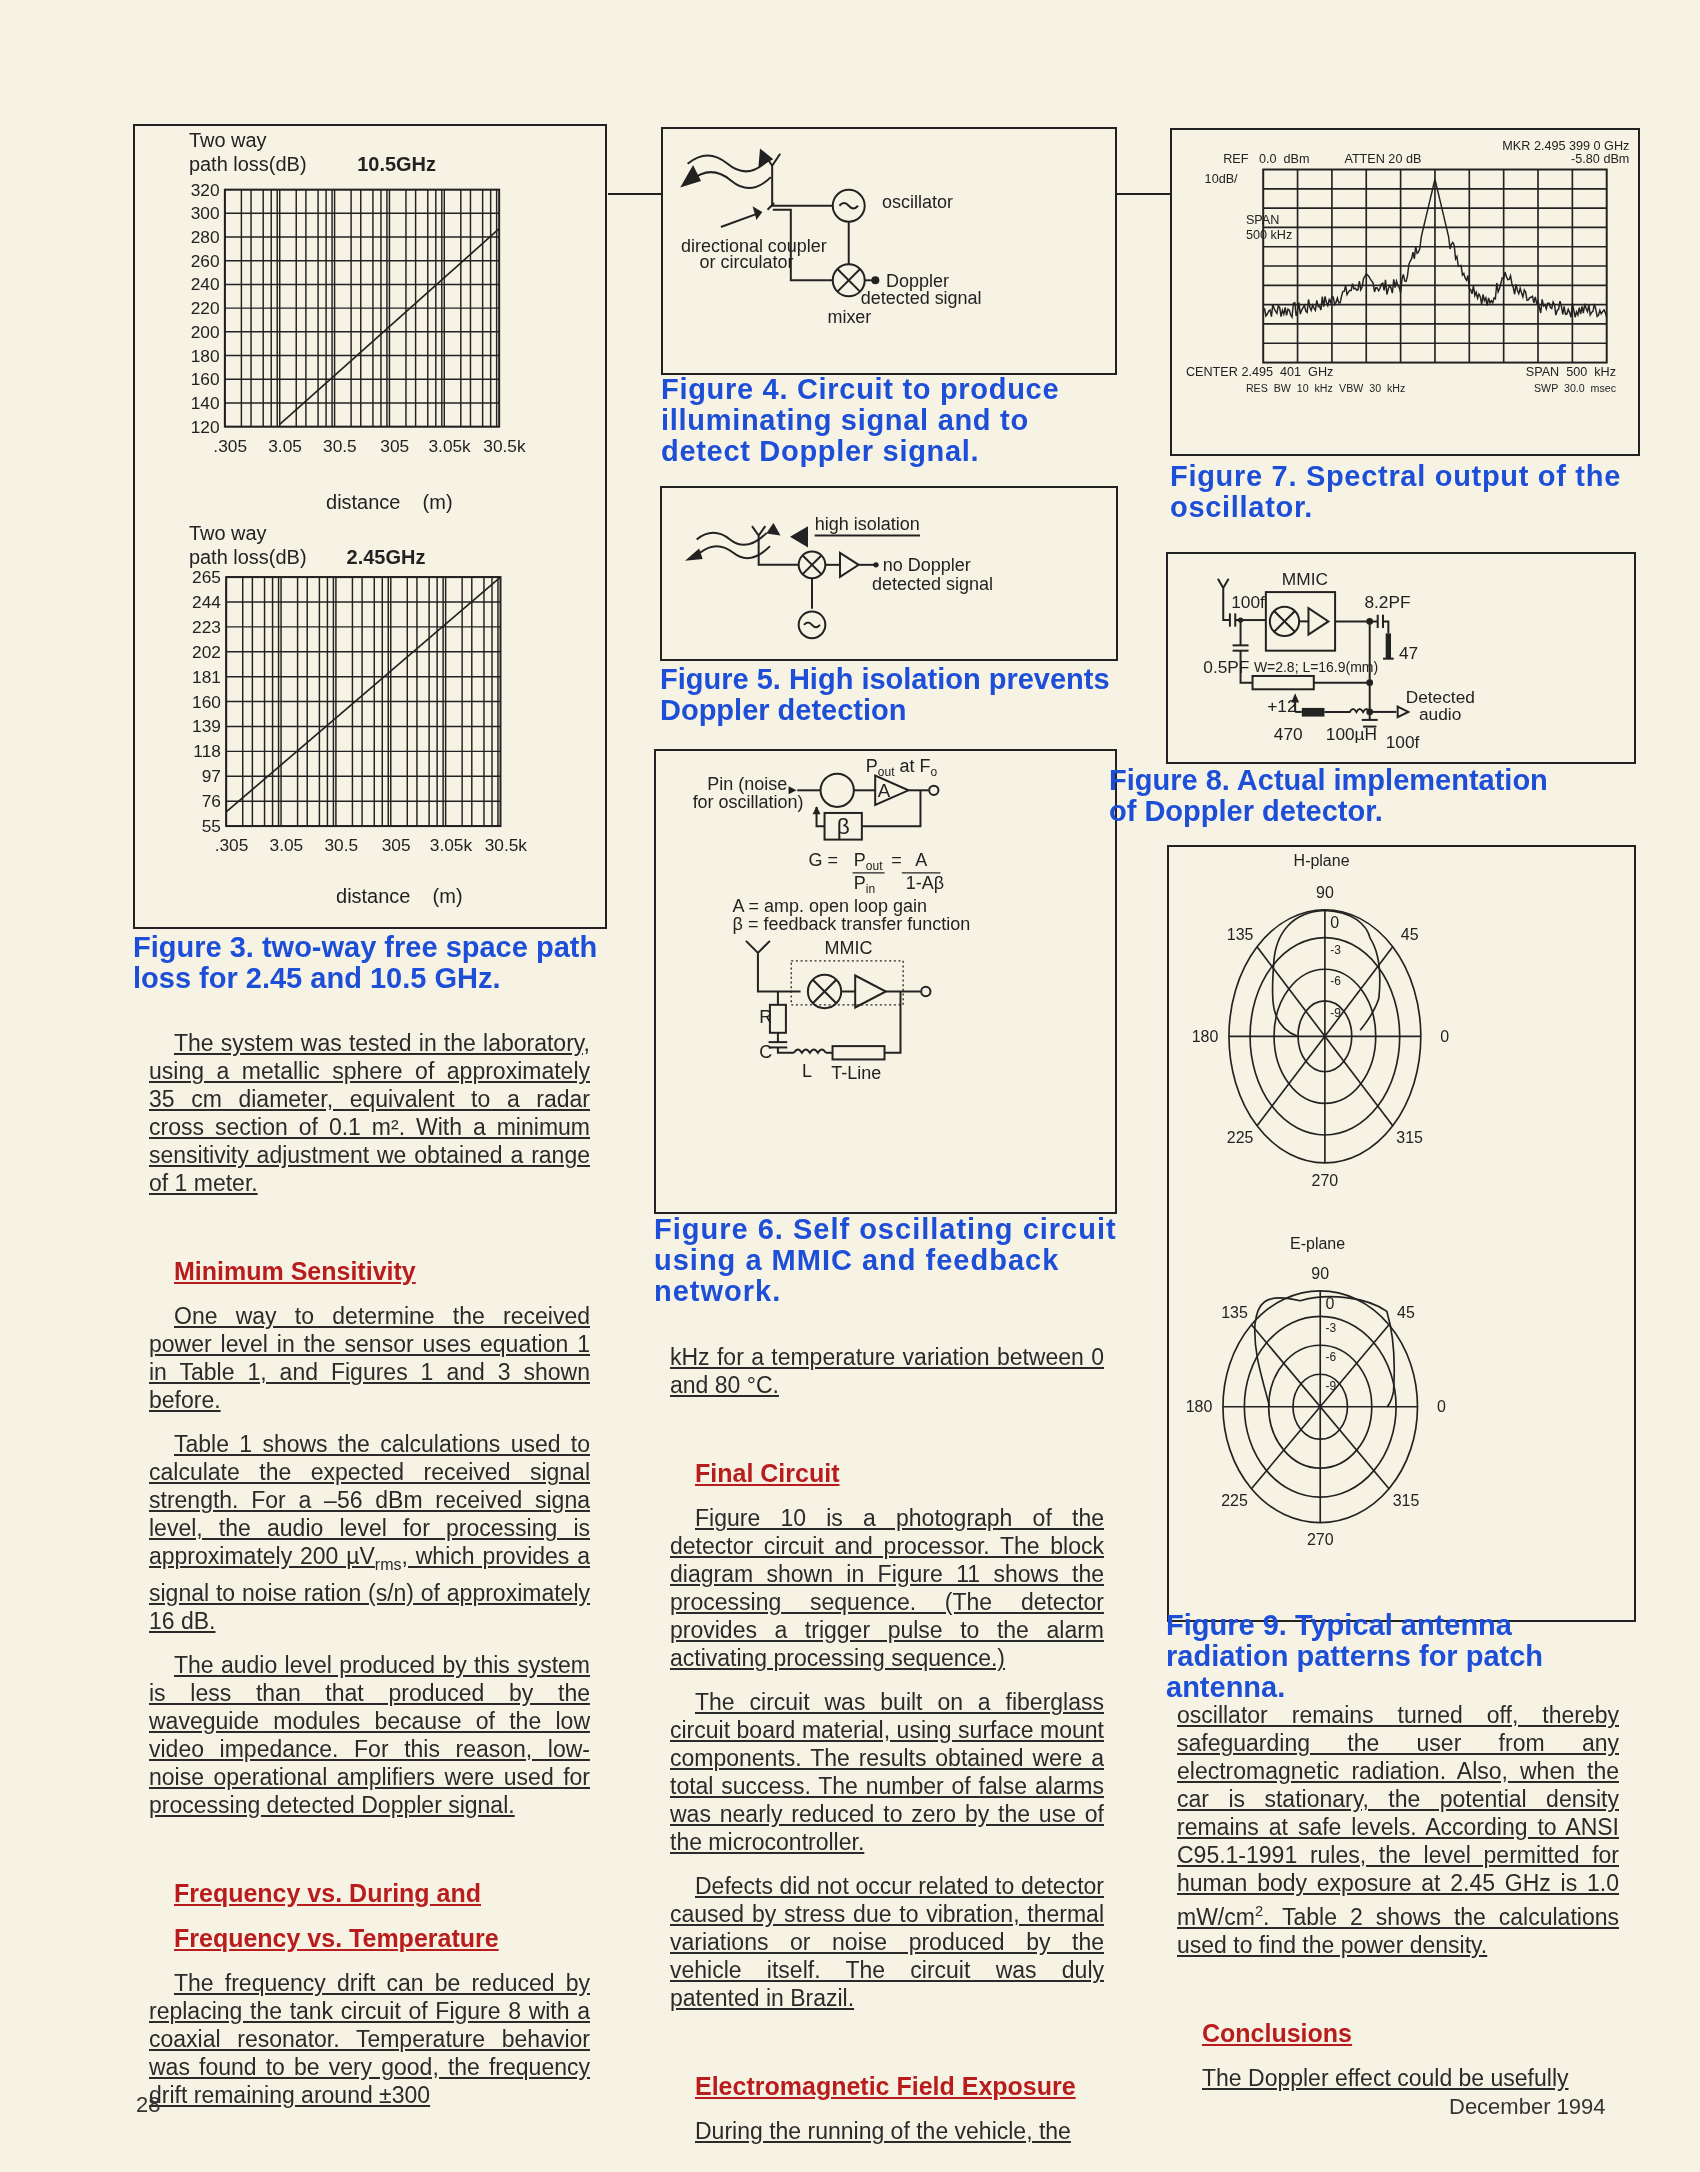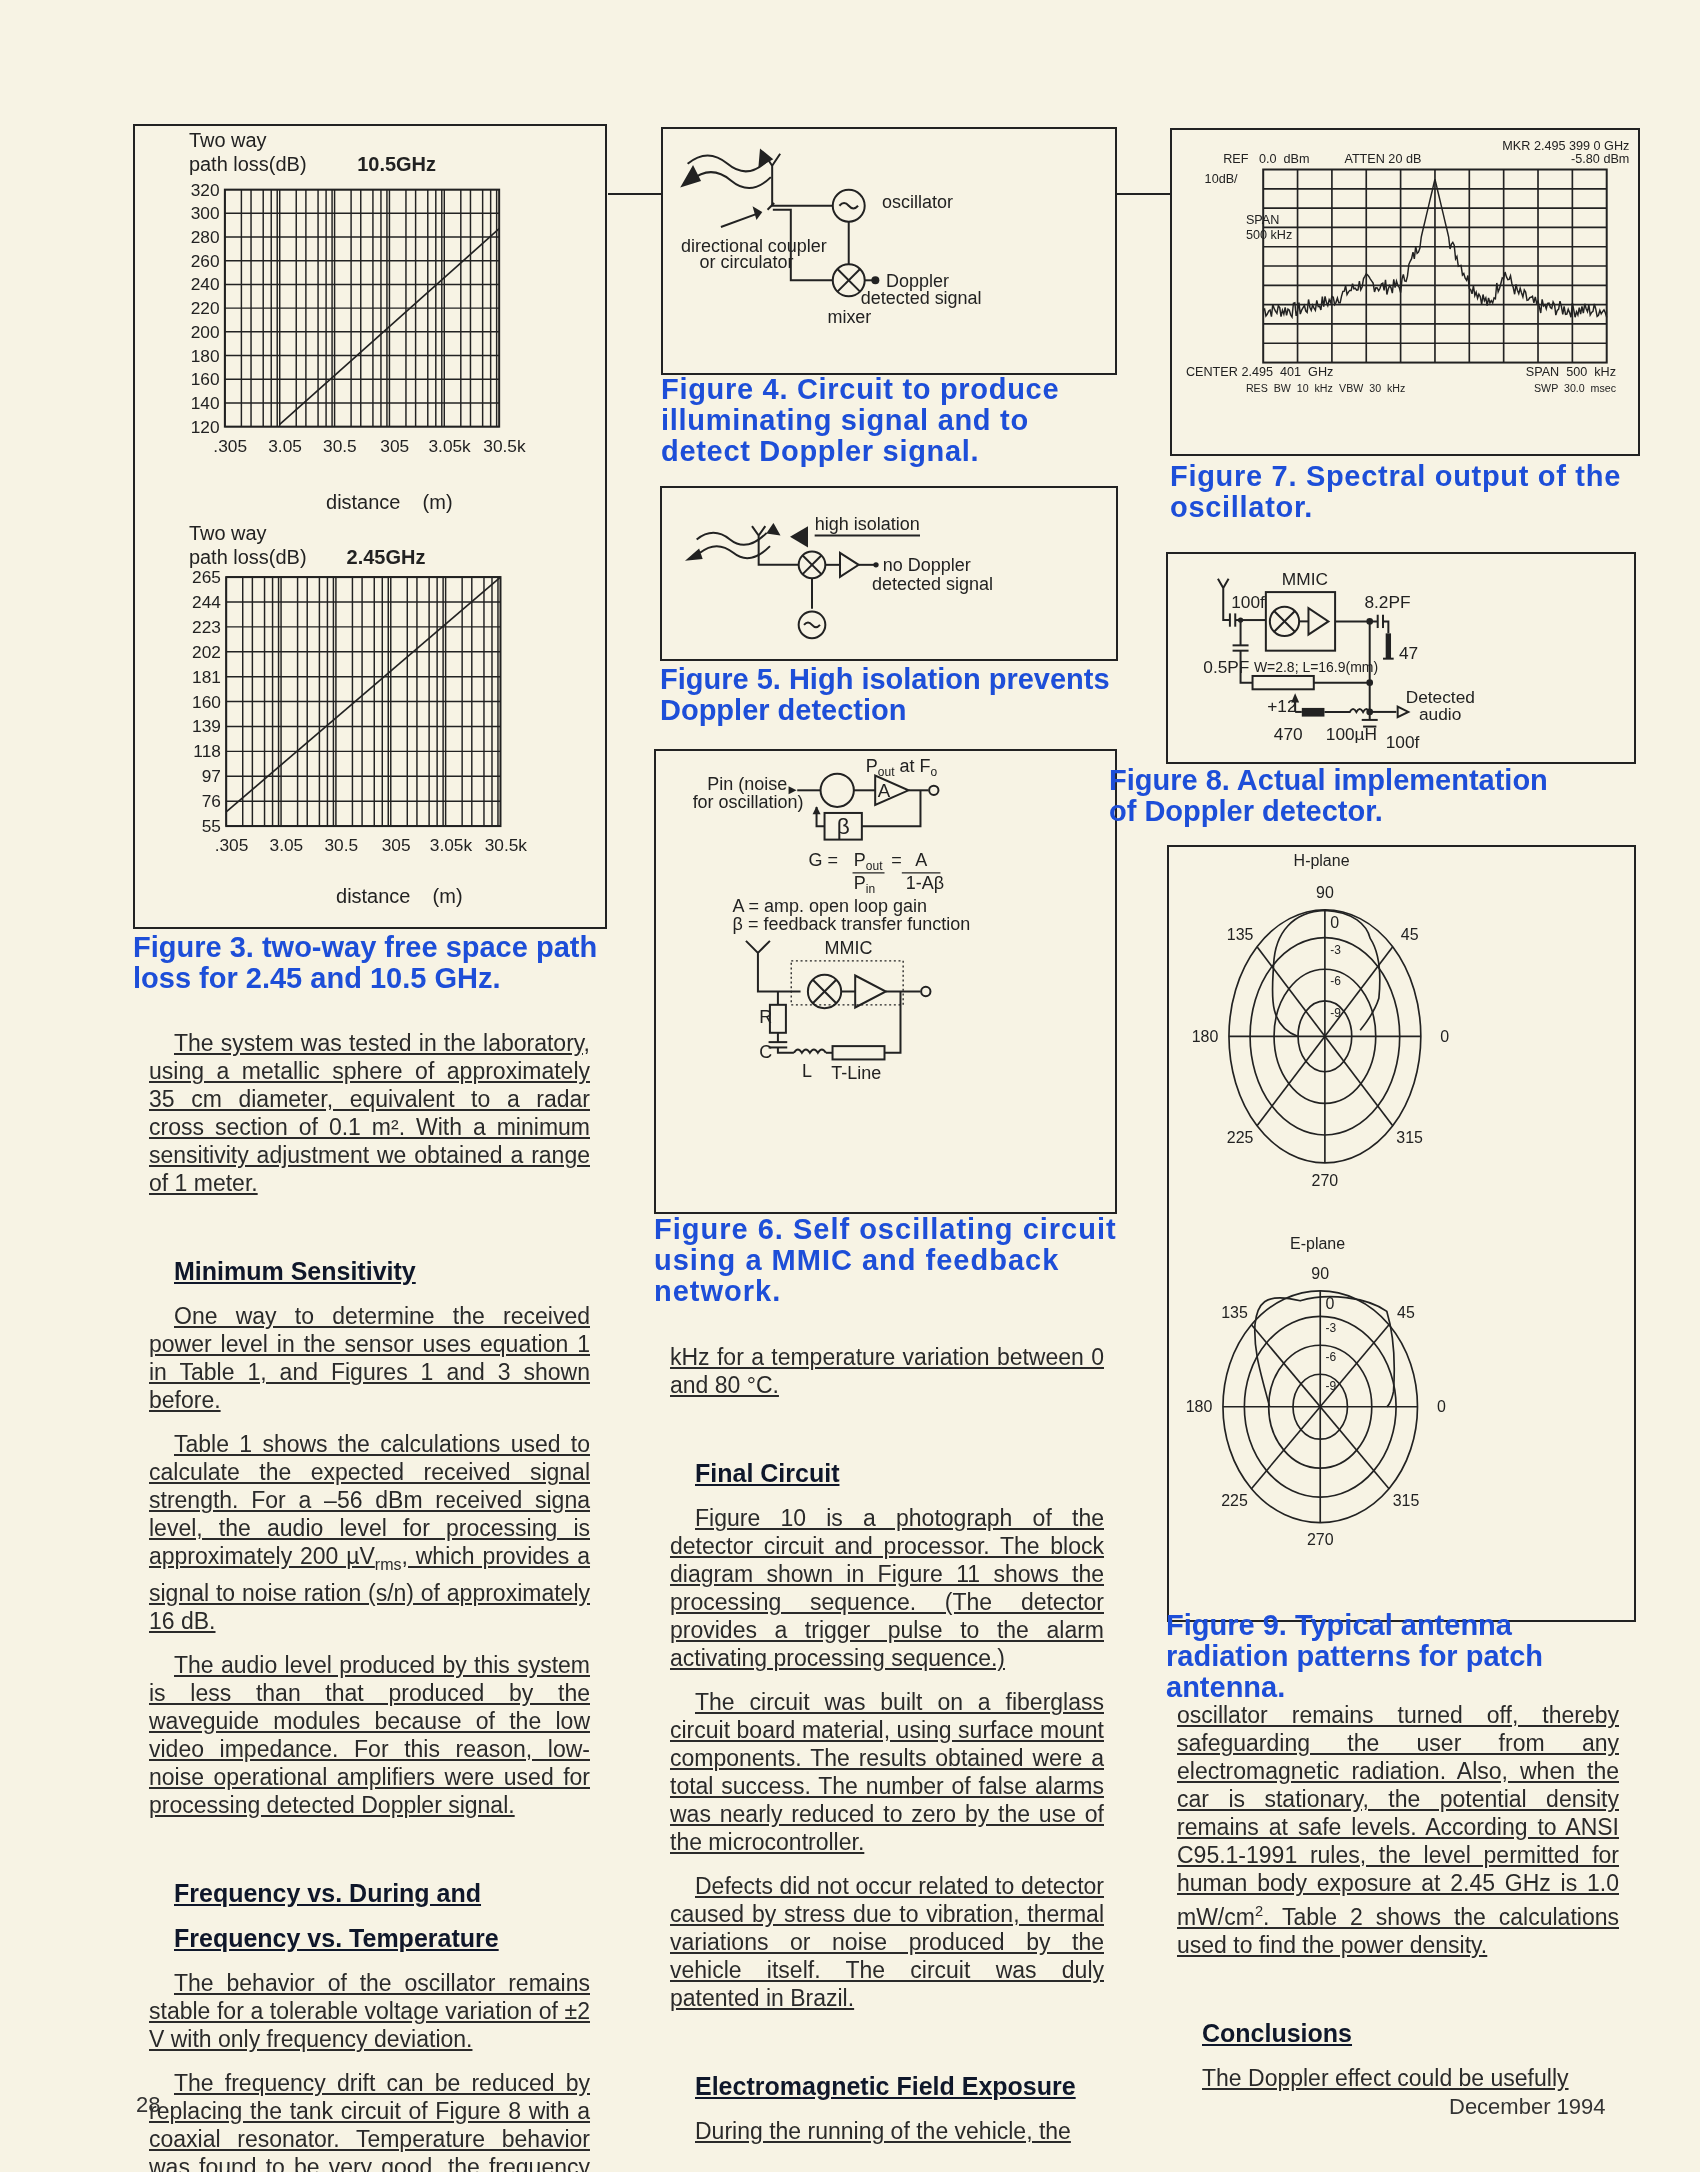--- a/index.html
+++ b/index.html
@@ -4,21 +4,21 @@
 <style>
   html, body { margin:0; padding:0; }
   body { width:1701px; height:2172px; background:#f7f3e4; position:relative; overflow:hidden;
          font-family:"Liberation Sans", sans-serif; color:#222; }
   .abs { position:absolute; }
   .box { position:absolute; border:2px solid #222; box-sizing:border-box; }
   .caption { position:absolute; font-weight:bold; font-size:29px; line-height:31px; color:#1d4ed8; }
   .body-text { position:absolute; font-size:23px; line-height:28px; text-align:justify; color:#2a2a2a; }
   .body-text p { margin:16px; text-indent:25px;text-decoration:underline; }
   .body-text p.noind { text-indent:0; }
-  .heading { font-weight:bold; font-size:25px; line-height:29px; margin:0; text-indent:0; color:#0f172a; }
+  .heading { font-weight:bold; font-size:25px; line-height:29px; margin:0; text-indent:0; color:#b91c1c; }
   .gap { height:28px; }
   svg text { font-family:"Liberation Sans", sans-serif; fill:#222; }
   .footer { position:absolute; font-size:22px; color:#333; }
 </style>
 </head>
 <body>
 
 <div class="box" style="left:133px;top:124px;width:474px;height:805px;"></div>
 <svg class="abs" id="fig3svg" style="left:133px;top:124px;" width="474" height="805" viewBox="0 0 712 1208">
 
@@ -427,21 +427,20 @@
 <div class="body-text" style="left:133px;top:1013px;width:473px;">
   <p>The system was tested in the laboratory, using a metallic sphere of approximately 35 cm diameter, equivalent to a radar cross section of 0.1 m². With a minimum sensitivity adjustment we obtained a range of 1 meter.</p>
   <div class="gap"></div>
   <p class="heading">Minimum Sensitivity</p>
   <p>One way to determine the received power level in the sensor uses equation 1 in Table 1,  and Figures 1 and 3 shown before.</p>
   <p><span>Table 1 shows the calculations used to calculate the expected received signal strength. For a –56 dBm received signa level, the audio level for processing is approximately 200 µV</span><sub style="font-size:16px;">rms</sub><span>, which provides a signal to noise ration (s/n) of approximately 16 dB.</span></p>
   <p>The audio level produced by this system is less than that produced by the waveguide modules because of the low video impedance. For this reason, low-noise operational amplifiers were used for processing detected Doppler signal.</p>
   <div class="gap"></div>
   <p class="heading">Frequency vs. During and</p>
   <p class="heading">Frequency vs. Temperature</p>
-  <p>The behavior of the oscillator remains stable for a tolerable voltage variation of ±2 V with only frequency deviation.</p>
   <p>The frequency drift can be reduced by replacing the tank circuit of Figure 8 with a coaxial resonator. Temperature behavior was found to be very good, the frequency drift remaining around ±300</p>
 </div>
 
 <div class="body-text" style="left:654px;top:1327px;width:466px;">
   <p class="noind">kHz for a temperature variation between 0 and 80 °C.</p>
   <div class="gap"></div>
   <p class="heading">Final Circuit</p>
   <p>Figure 10 is a photograph of the detector circuit and processor. The block diagram shown in Figure 11 shows the processing sequence. (The detector provides a trigger pulse to the alarm activating processing sequence.)</p>
   <p>The circuit was built on a fiberglass circuit board material, using surface mount components. The results obtained were a total success. The number of false alarms was nearly reduced to zero by the use of the microcontroller.</p>
   <p>Defects did not occur related to detector caused by stress due to vibration, thermal variations or noise produced by the vehicle itself. The circuit was duly patented in Brazil.</p>

